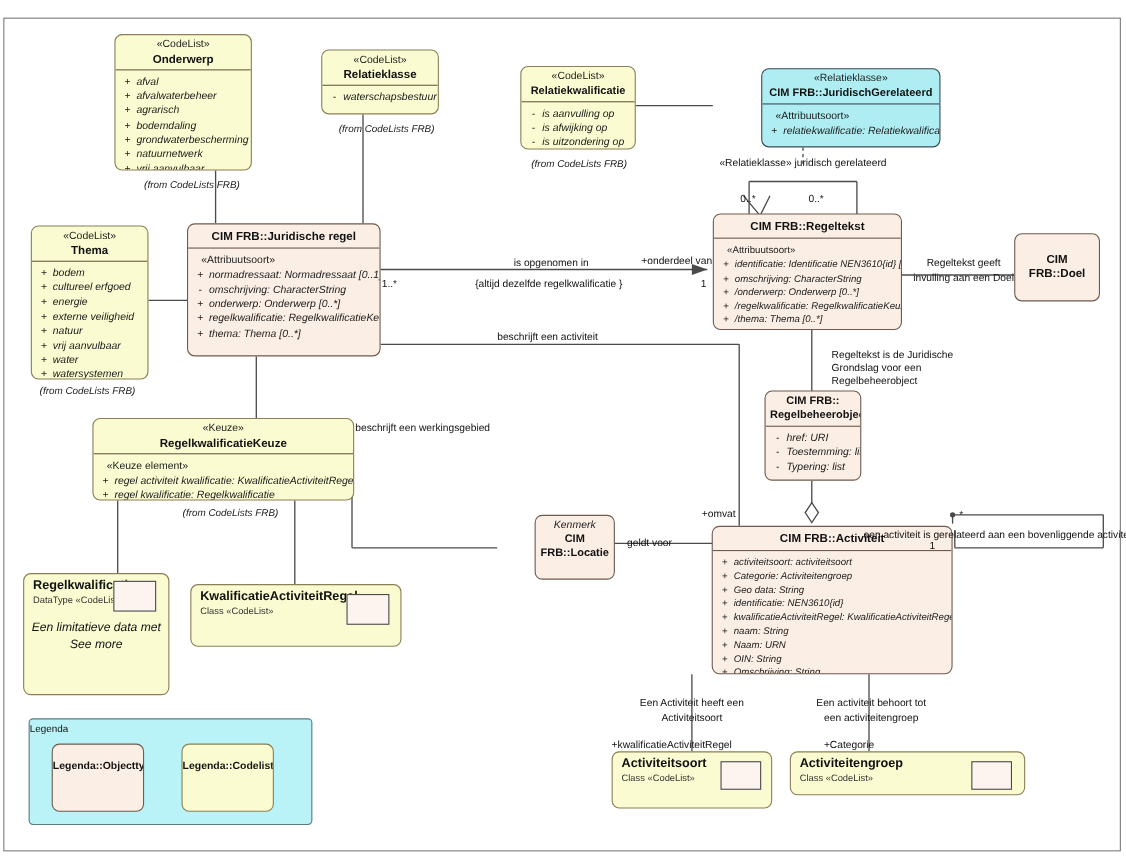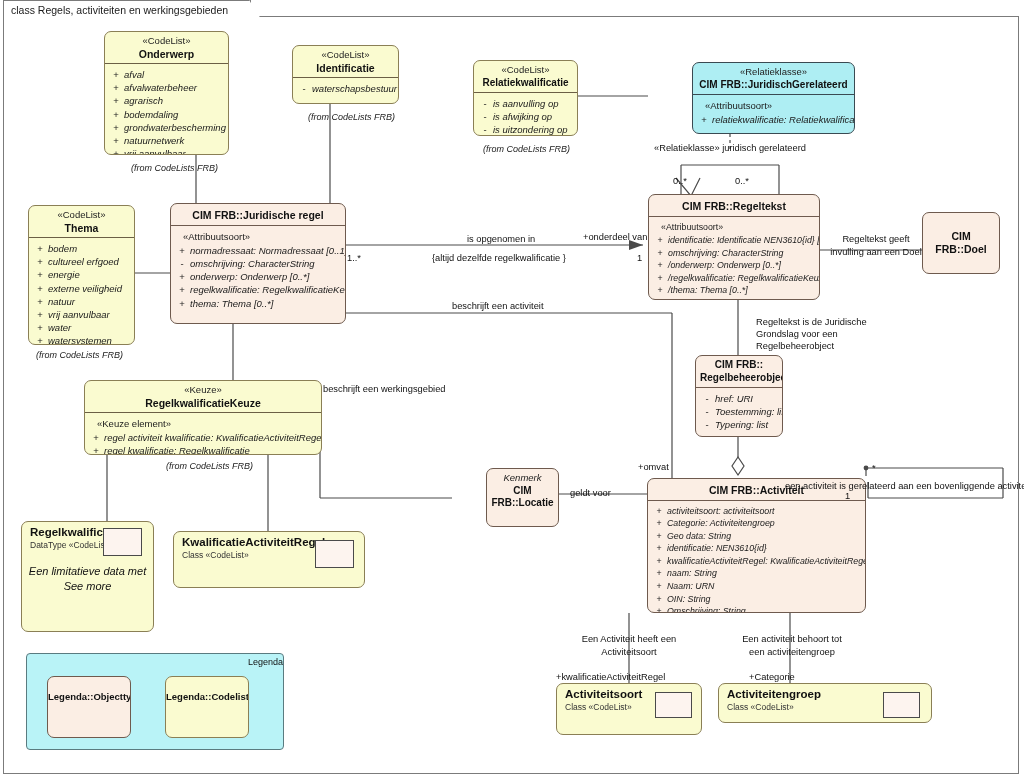--- a/index.html
+++ b/index.html
@@ -47,23 +47,20 @@
   .lbl{position:absolute;font-size:9.3px;color:#111;white-space:nowrap;line-height:12.5px;}
   .lbl.c{text-align:center;}
   svg.ov{position:absolute;left:0;top:0;width:1024px;height:779px;overflow:visible;pointer-events:none;}
 </style>
 </head>
 <body>
 
 <div id="canvas">
 
   <div class="frame"></div>
-  <div class="title-tab">
-    <span>class Regels, activiteiten en werkingsgebieden</span>
-  </div>
 
   <svg class="ov">
     <g stroke="#4a4a4a" stroke-width="1.2" fill="none">
 
       <path d="M196,155 L196,203"></path>
 
       <path d="M330,104 L330,203"></path>
 
       <path d="M578,96 L648,96"></path>
 
@@ -150,21 +147,21 @@
           <span class="vis">+</span>
           <span class="txt">vrij aanvulbaar</span>
         </div>
     </div>
   </div>
   <div class="fromnote" style="left:131px;top:163px;">(from CodeLists FRB)</div>
 
   <div class="box codelist" style="left:292px;top:45px;width:107px;height:59px;">
     <div class="hdr">
       <div class="stereo">«CodeList»</div>
-      <div class="nm">Identificatie</div>
+      <div class="nm">Relatieklasse</div>
     </div>
     <div class="sep"></div>
     <div class="body attrs">
       <div class="attr">
           <span class="vis">-</span>
           <span class="txt">waterschapsbestuur</span>
         </div>
     </div>
   </div>
   <div class="fromnote" style="left:308px;top:112px;">(from CodeLists FRB)</div>
@@ -432,21 +429,21 @@
     <div class="kl-icon" style="right:9px;top:8px;width:35px;height:24px;"></div>
   </div>
 
   <div class="box codelist simplebox" style="left:718px;top:683px;width:214px;height:40px;">
     <div class="s-name">Activiteitengroep</div>
     <div class="s-sub">Class «CodeList»</div>
     <div class="kl-icon" style="right:11px;top:8px;width:35px;height:24px;"></div>
   </div>
 
   <div class="box legend-frame" style="left:26px;top:653px;width:258px;height:97px;">
-    <div style="text-align:right;font-size:9px;color:#111;padding-top:3px;">Legenda</div>
+    <div style="text-align:left;font-size:9px;color:#111;padding-top:3px;">Legenda</div>
   </div>
   <div class="box objecttype" style="left:47px;top:676px;width:84px;height:62px;">
     <div style="font-size:9.5px;font-weight:bold;color:#111;text-align:center;padding-top:14px;">Legenda::Objecttype</div>
   </div>
   <div class="box codelist" style="left:165px;top:676px;width:84px;height:62px;">
     <div style="font-size:9.5px;font-weight:bold;color:#111;text-align:center;padding-top:14px;">Legenda::Codelist</div>
   </div>
 
   <div class="lbl" style="left:654px;top:142px;">«Relatieklasse» juridisch gerelateerd</div>
   <div class="lbl" style="left:673px;top:175px;">0..*</div>

